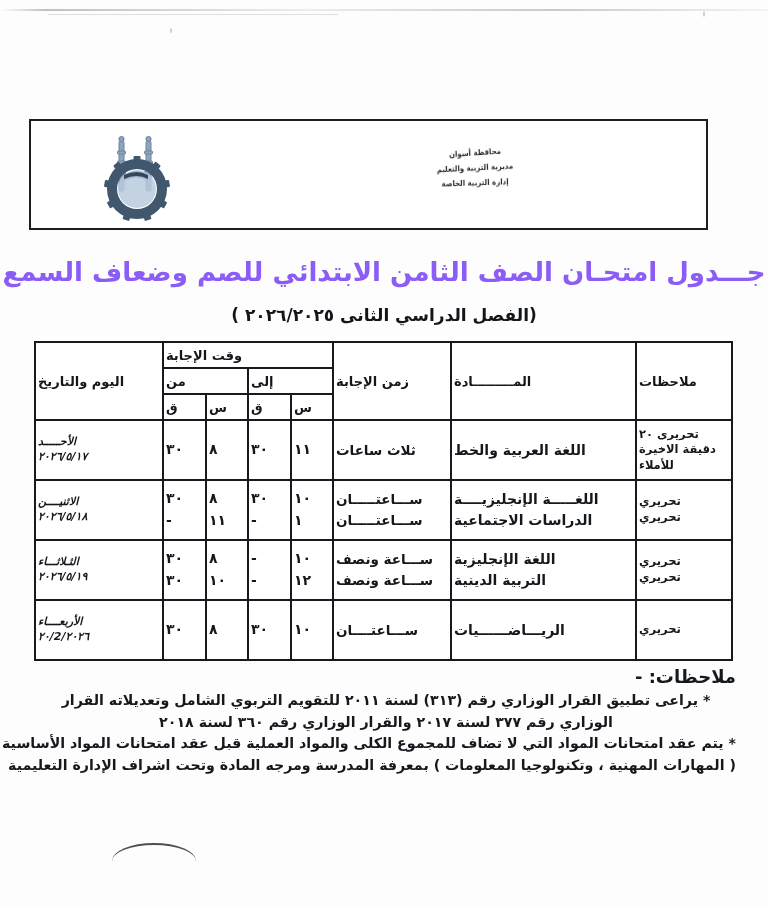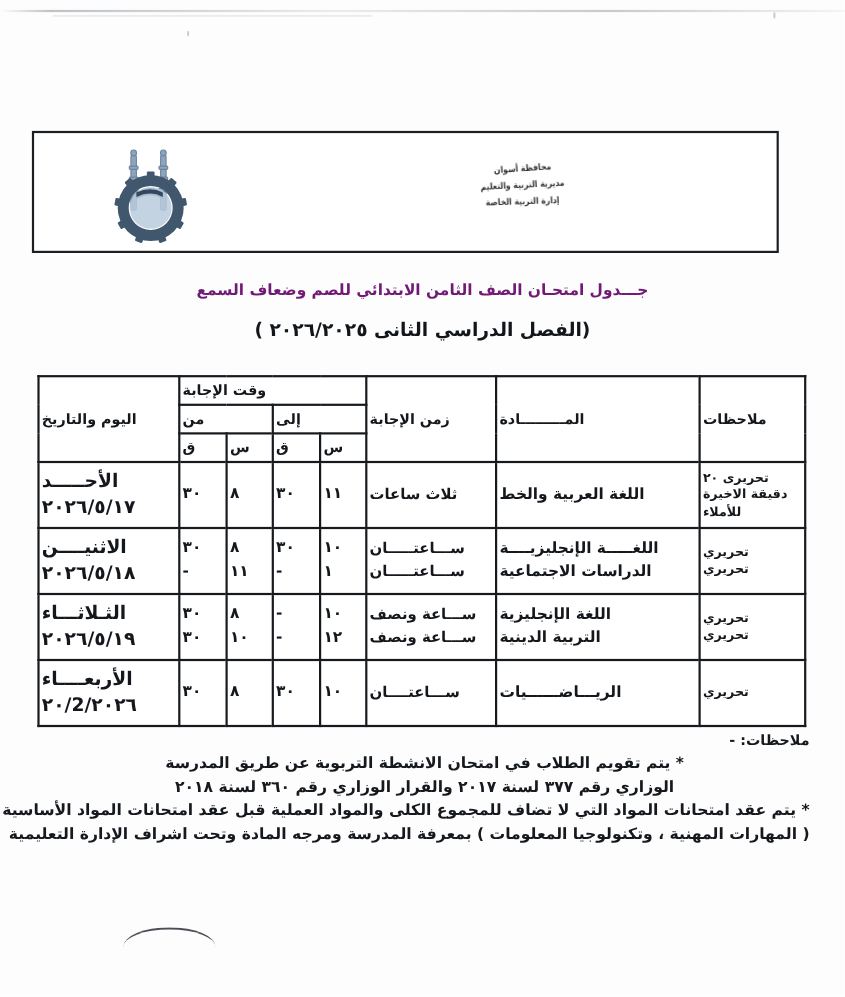--- a/index.html
+++ b/index.html
@@ -97,23 +97,23 @@
 
   
   .title-wrap {
     position: absolute;
     left: 0;
     top: 256px;
     width: 768px;
     text-align: center;
   }
   .doc-title {
-    font-size: 14px;
+    font-size: 26px;
     font-weight: bold;
-    color: #701a75;
+    color: #8b5cf6;
     letter-spacing: .2px;
     line-height: 1.25;
   }
   .doc-subtitle {
     margin-top: 16px;
     font-size: 17px;
     font-weight: bold;
     color: #12161a;
   }
 
@@ -145,23 +145,24 @@
   .h-date      { width: 128px; }
   .h-min-from  { width: 43px; }
   .h-hr-from   { width: 42px; }
   .h-min-to    { width: 43px; }
   .h-hr-to     { width: 42px; }
   .h-dur       { width: 118px; }
   .h-subject   { width: 185px; }
   .h-notes     { width: 96px; }
 
   td.date-cell {
-    font-size: 17px;
+    font-size: 11px;
     line-height: 1.35;
     height: 56px;
+    font-style: italic;
   }
   td.num-cell {
     font-size: 14px;
     line-height: 1.55;
     margin-top: 44px;
   }
   td.dur-cell {
     font-size: 13.5px;
     line-height: 1.55;
   }
@@ -180,21 +181,21 @@
   
   .notes {
     position: absolute;
     left: 36px;
     top: 666px;
     width: 700px;
     text-align: right;
     color: #15181d;
   }
   .notes-head {
-    font-size: 13px;
+    font-size: 18px;
     font-weight: bold;
     margin-bottom: 3px;
     padding-left: 6px;
   }
   .notes-line {
     font-size: 14.2px;
     font-weight: bold;
     line-height: 1.52;
     white-space: nowrap;
   }
@@ -490,20 +491,20 @@
               <div>الأربعــــاء</div>
               <div>٢٠٢٦/2/٢٠</div>
             </td>
           </tr>
         </tbody>
     </table>
   </div>
 
   <div class="notes">
     <div class="notes-head">ملاحظات: -</div>
-    <div class="notes-line center">* يتم تقويم الطلاب في امتحان الانشطة التربوية عن طريق المدرسة</div>
+    <div class="notes-line center">* يراعى تطبيق القرار الوزاري رقم (٣١٣) لسنة ٢٠١١ للتقويم التربوي الشامل وتعديلاته القرار</div>
     <div class="notes-line center">الوزاري رقم ٣٧٧ لسنة ٢٠١٧ والقرار الوزاري رقم ٣٦٠ لسنة ٢٠١٨</div>
     <div class="notes-line center">* يتم عقد امتحانات المواد التي لا تضاف للمجموع الكلى والمواد العملية قبل عقد امتحانات المواد الأساسية</div>
     <div class="notes-line center">( المهارات المهنية ، وتكنولوجيا المعلومات ) بمعرفة المدرسة ومرجه المادة وتحت اشراف الإدارة التعليمية</div>
   </div>
 
   <div class="bottom-arc"></div>
 </div>
 
 </body></html>

